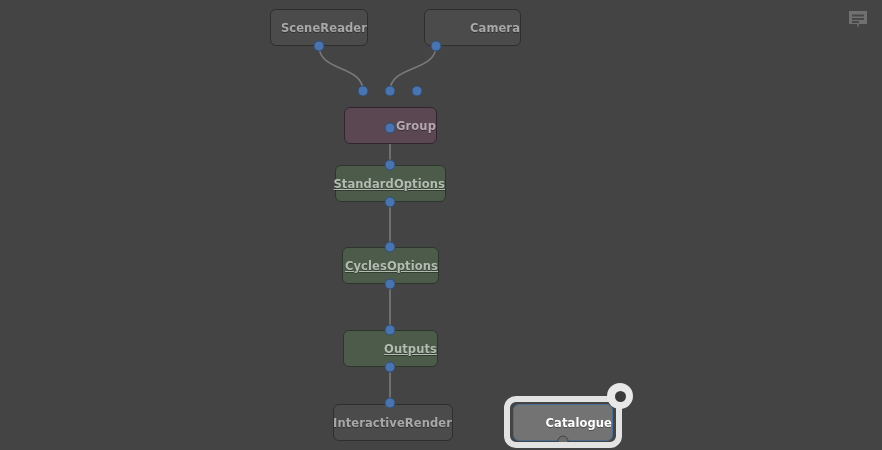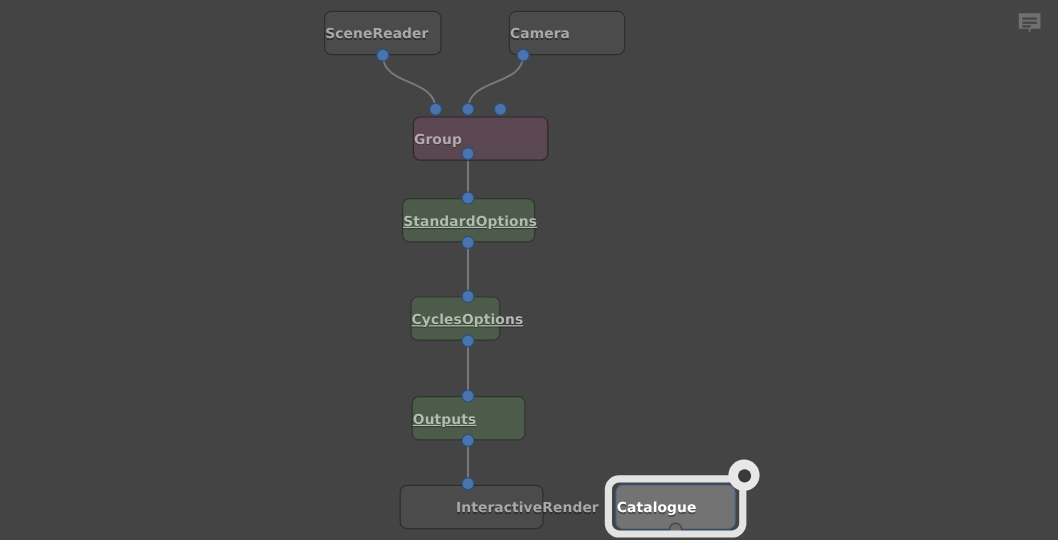--- a/index.html
+++ b/index.html
@@ -26,21 +26,21 @@
     height: 450px;
     pointer-events: none;
   }
   .node {
     position: absolute;
     box-sizing: border-box;
     border-radius: 6px;
     border: 1px solid #2e2e2e;
     display: flex;
     align-items: center;
-    justify-content: flex-start;
+    justify-content: flex-end;
     font-size: 11.5px;
     font-weight: bold;
     letter-spacing: 0.1px;
     color: #a8a8a8;
     text-shadow: 0 1px 0 rgba(0,0,0,0.35);
     user-select: none;
   }
   .node.plain  { background: #4b4b4b; }
   .node.group  { background: #5a4752; border-color: #312630; color: #b5a9b0; }
   .node.green  { background: #4d5c4a; border-color: #2d362c; color: #b2bcb0; text-decoration: underline; }
@@ -115,33 +115,33 @@
 
   <div id="nodes-layer">
       <div class="node plain" style="left: 270px; top: 9px; width: 98px; height: 37px;">
         <span>SceneReader</span>
       </div>
       <div class="plug" style="left: 319px; top: 46px;"></div>
       <div class="node plain" style="left: 388px; top: 9px; width: 97px; height: 37px; margin-left: 36px;">
         <span>Camera</span>
       </div>
       <div class="plug" style="left: 436px; top: 46px;"></div>
-      <div class="node group" style="left: 344px; top: 97px; width: 113px; height: 37px;">
+      <div class="node group" style="left: 344px; top: 107px; width: 93px; height: 37px;">
         <span>Group</span>
       </div>
       <div class="plug" style="left: 363px; top: 91px;"></div>
       <div class="plug" style="left: 390px; top: 91px;"></div>
       <div class="plug" style="left: 417px; top: 91px;"></div>
       <div class="plug" style="left: 390px; top: 128px;"></div>
       <div class="node green" style="left: 335px; top: 165px; width: 111px; height: 37px;">
         <span>StandardOptions</span>
       </div>
       <div class="plug" style="left: 390px; top: 165px;"></div>
       <div class="plug" style="left: 390px; top: 202px;"></div>
-      <div class="node green" style="left: 342px; top: 247px; width: 75px; height: 37px;">
+      <div class="node green" style="left: 342px; top: 247px; width: 97px; height: 37px;">
         <span>CyclesOptions</span>
       </div>
       <div class="plug" style="left: 390px; top: 247px;"></div>
       <div class="plug" style="left: 390px; top: 284px;"></div>
       <div class="node green" style="left: 343px; top: 330px; width: 95px; height: 37px;">
         <span>Outputs</span>
       </div>
       <div class="plug" style="left: 390px; top: 330px;"></div>
       <div class="plug" style="left: 390px; top: 367px;"></div>
       <div class="node plain" style="left: 333px; top: 404px; width: 120px; height: 37px; padding-left: 46px;">

